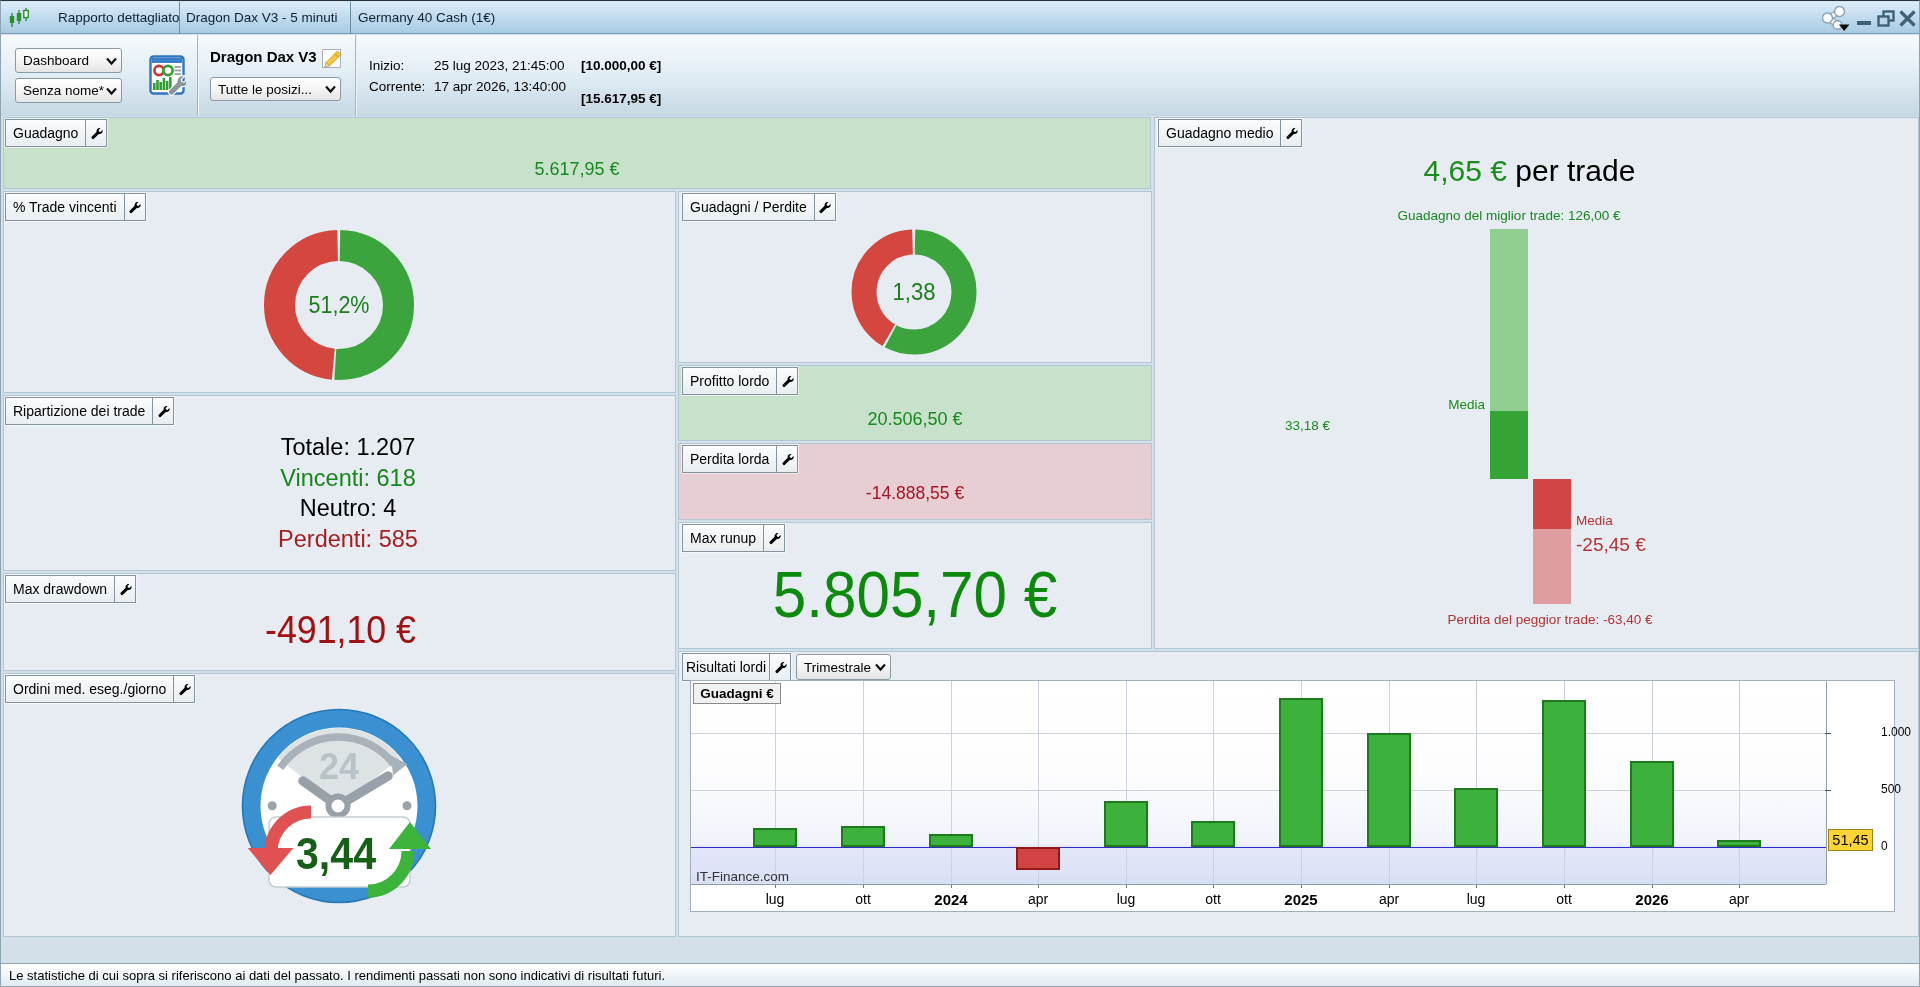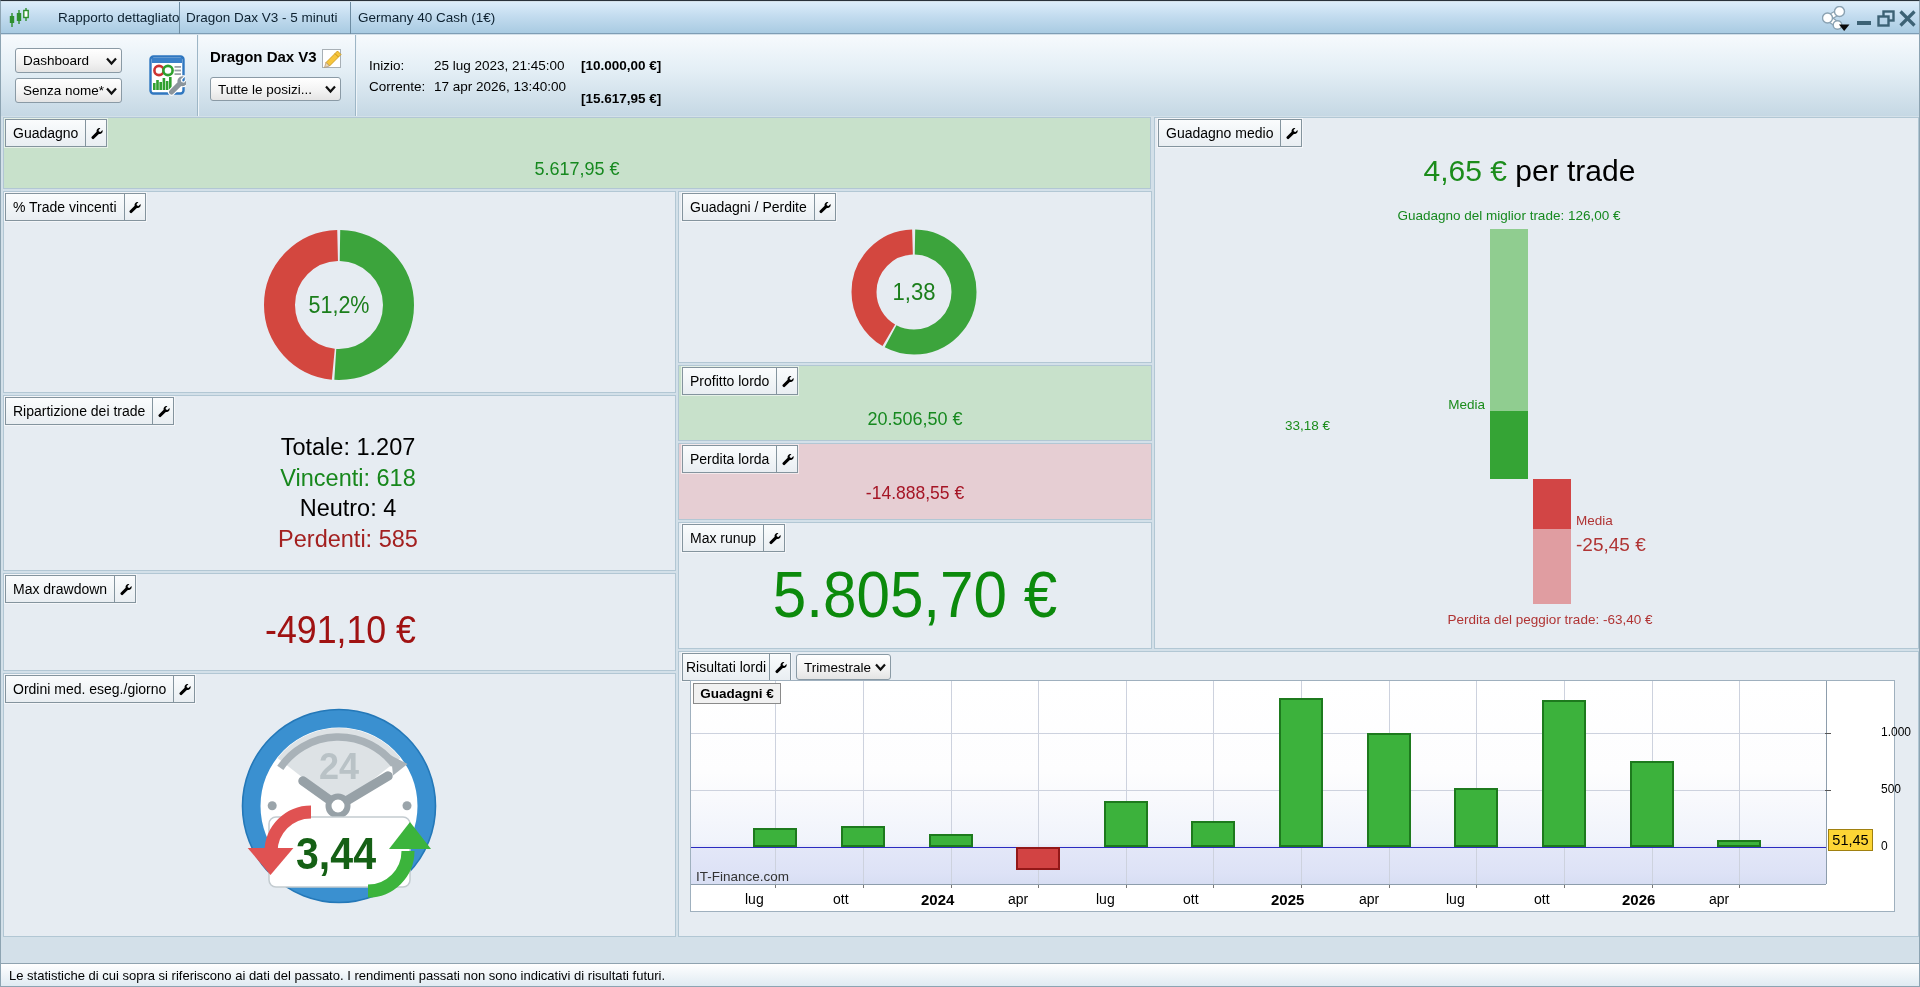--- a/index.html
+++ b/index.html
@@ -20,21 +20,21 @@
 .lbl{position:absolute;display:flex;border:1px solid #84949e;background:linear-gradient(#fafcfd,#e9eef2);height:28px;outline:1px solid rgba(255,255,255,.55);}
 .lbl .t{padding:0 7px;font-size:14px;line-height:26px;color:#000;white-space:nowrap;}
 .lbl .w{width:21px;display:flex;align-items:center;justify-content:center;border-left:1px solid #84949e;}
 .grn{color:#16891f;}
 .ctr{position:absolute;text-align:center;white-space:nowrap;}
 
 #chartbox{position:absolute;left:689px;top:679px;width:1205px;height:232px;background:#ffffff;border:1px solid #9fb0be;}
 .gvl{position:absolute;top:0;width:1px;height:203px;background:#cdd2de;}
 .ghl{position:absolute;left:0;width:1134px;height:1px;background:#cdd2de;}
 .bar{position:absolute;border:2px solid #1d7a1d;background:#3cb23c;}
-.xlab{position:absolute;top:210px;width:60px;text-align:left;font-size:14px;color:#000;}
+.xlab{position:absolute;top:210px;width:60px;text-align:center;font-size:14px;color:#000;}
 .xtick{position:absolute;top:203px;width:1px;height:4px;background:#777;}
 .ytick{position:absolute;left:1134px;width:6px;height:1px;background:#555;}
 .ylab{position:absolute;left:1144px;font-size:12px;color:#000;margin-left:46px;}
 #sbar{position:absolute;left:0;top:962px;width:1920px;height:25px;background:linear-gradient(#ffffff,#dde9f1);border-top:1px solid #8fa3b0;font-size:13px;color:#000;line-height:24px;padding-left:8px;}
 </style></head>
 <body>
 <div id="win">
 
 <div id="tbar">
 <svg style="position:absolute;left:7px;top:6px" width="22" height="21" viewBox="0 0 22 21">

